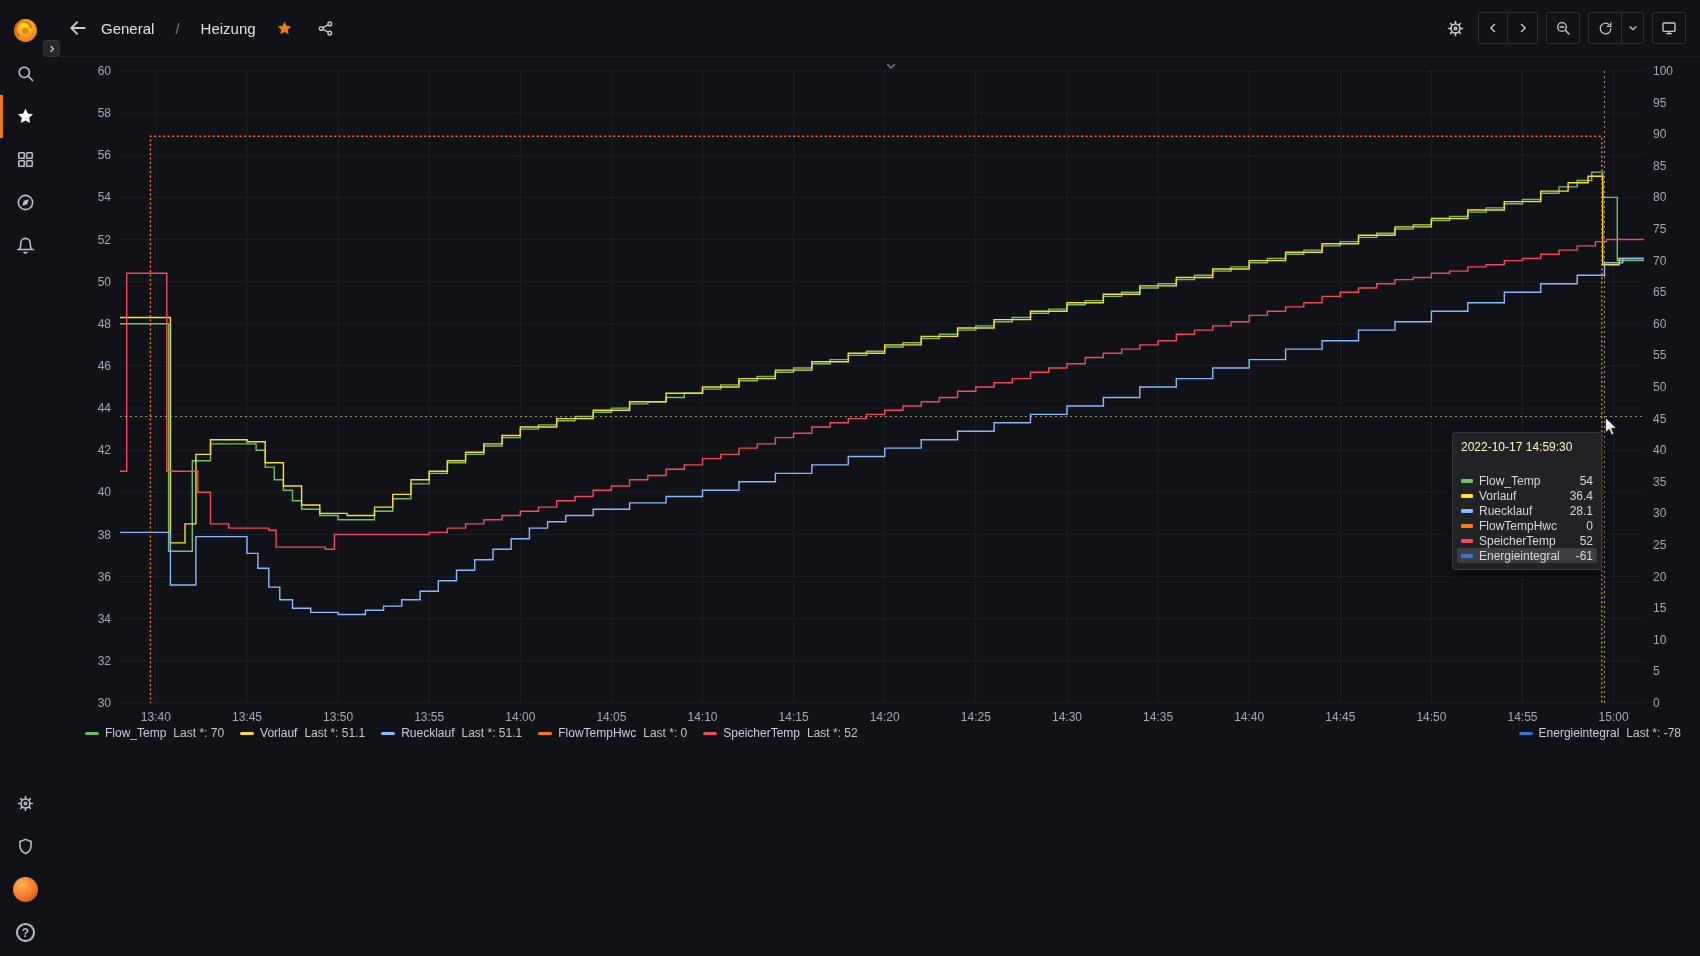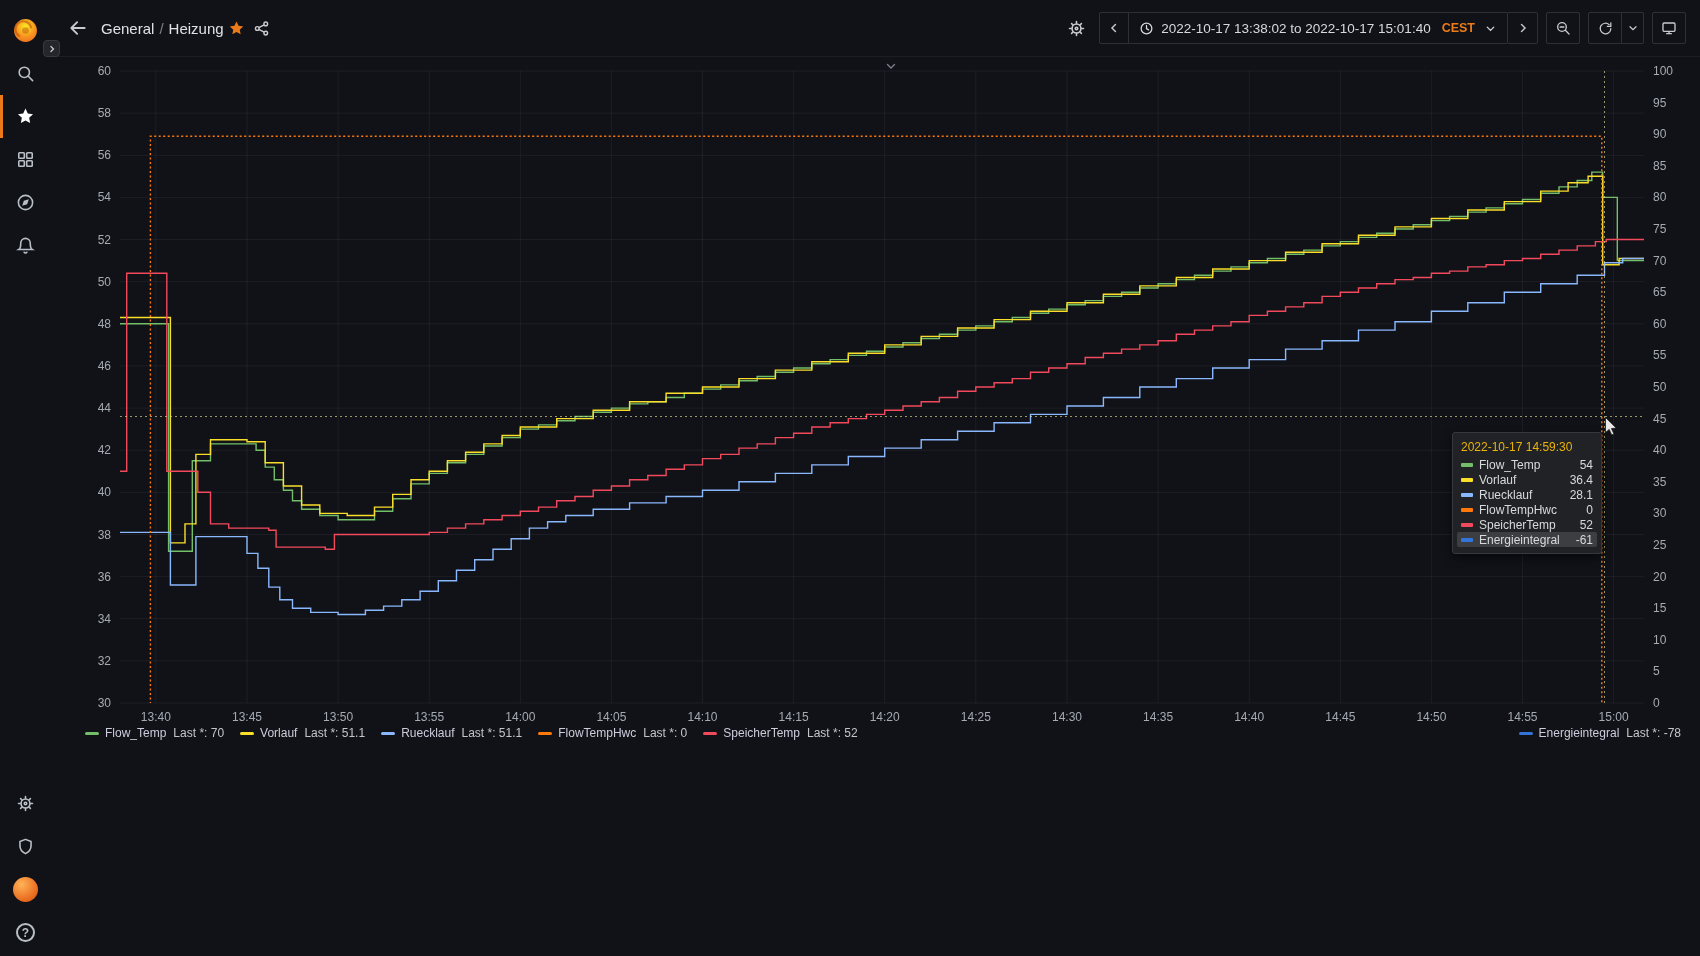--- a/index.html
+++ b/index.html
@@ -13,21 +13,21 @@
   .nav-item.logo{height:44px}
   .nav-item.active{box-shadow:inset 3px 0 0 var(--accent);color:#ffffff}
   .nav-bottom{margin-top:auto;display:flex;flex-direction:column}
   .avatar{width:25px;height:25px;border-radius:50%;background:radial-gradient(circle at 35% 30%,#ffb357,#e8681c 70%,#b44d12)}
   .help-circ{width:19px;height:19px;border:2px solid currentColor;border-radius:50%;display:grid;place-items:center;font-size:12px;font-weight:bold}
   .sidebar-expand{position:absolute;left:43px;top:40px;width:17px;height:17px;border-radius:4px;background:#24262b;border:1px solid #36393f;display:grid;place-items:center;color:#c7cbd1;cursor:pointer;z-index:8}
 
   
   .header{position:absolute;left:51px;top:0;width:1649px;height:57px;display:flex;align-items:center;padding:0 14px 0 12px;border-bottom:1px solid rgba(204,204,220,0.07);z-index:5}
   .icon-btn{width:30px;height:30px;display:grid;place-items:center;color:#c7cbd1;cursor:pointer;background:none;border:none}
-  .crumb{display:flex;align-items:center;gap:4px;margin-left:8px;font-size:15px;color:#dfe1e4}
+  .crumb{display:flex;align-items:center;gap:20px;margin-left:8px;font-size:15px;color:#dfe1e4}
   .crumb .sep{color:#7b8087;margin:0 1px}
   .crumb-star{color:var(--accent);cursor:pointer;display:grid;place-items:center}
   .crumb-share{color:#c7cbd1;cursor:pointer;display:grid;place-items:center;margin-left:4px}
   .toolbar{margin-left:auto;display:flex;align-items:center;gap:8px}
   .btn-group{display:flex}
   .tb{height:32px;border:1px solid rgba(204,204,220,0.16);background:transparent;color:#c7cbd1;display:flex;align-items:center;justify-content:center;cursor:pointer;border-radius:2px}
   .btn-group .tb+.tb{border-left:0;border-top-left-radius:0;border-bottom-left-radius:0}
   .btn-group .tb:first-child{border-top-right-radius:0;border-bottom-right-radius:0}
   .tb.sq{width:30px}
   .tb.w34{width:34px}
@@ -45,21 +45,21 @@
 
   
   .legend{position:absolute;left:85px;top:726px;width:1596px;display:flex;align-items:center;gap:16px;font-size:12px;color:#ccccdc;z-index:2}
   .legend-item{display:flex;align-items:center;cursor:pointer;white-space:nowrap}
   .legend-item.right{margin-left:auto}
   .swatch{display:inline-block;width:14px;height:3px;border-radius:1.5px;margin-right:6px}
   .lstat{margin-left:7px;color:#c2c6cc}
 
   
   .tooltip{position:absolute;left:1452px;top:432px;width:150px;background:#202226;border:1px solid #35383f;border-radius:3px;box-shadow:0 4px 10px rgba(0,0,0,.55);padding:7px 8px 6px;font-size:12px;color:#d8d9da;z-index:7}
-  .ttitle{margin-bottom:3px;font-size:12px;color:#eab308}
+  .ttitle{margin-bottom:19px;font-size:12px;color:#fef9c3}
   .trow{display:flex;align-items:center;height:15px;padding:0 4px;margin:0 -4px;border-radius:2px}
   .trow.hl{background:rgba(255,255,255,0.13)}
   .trow .tswatch{display:inline-block;width:12px;height:4px;border-radius:1px;margin-right:6px;flex:0 0 auto}
   .trow .tname{flex:1 1 auto}
   .trow .tval{margin-left:10px;text-align:right}
 </style>
 </head>
 <body>
 
 <nav class="sidebar">
@@ -186,31 +186,20 @@
           <circle cx="12" cy="12" r="5.6"></circle>
           <circle cx="12" cy="12" r="1.6"></circle>
           <path d="M12 3.2V5.8M12 18.2v2.6M3.2 12h2.6M18.2 12h2.6M5.8 5.8l1.8 1.8M16.4 16.4l1.8 1.8M18.2 5.8l-1.8 1.8M7.6 16.4l-1.8 1.8"></path>
         </svg>
     </button>
 
     <div class="btn-group">
       <button class="tb sq">
         <svg class="svgi" width="14" height="14" viewBox="0 0 24 24" stroke="currentColor" fill="none" stroke-width="2.4" stroke-linecap="round">
             <path d="M14.5 6l-6 6 6 6"></path>
-          </svg>
-      </button>
-      <button class="tb time-btn">
-        <svg class="svgi" width="15" height="15" viewBox="0 0 24 24" stroke="currentColor" fill="none" stroke-width="2" stroke-linecap="round">
-            <circle cx="12" cy="12" r="8.6"></circle>
-            <path d="M12 7v5.2l3.4 2"></path>
-          </svg>
-        <span>2022-10-17 13:38:02 to 2022-10-17 15:01:40</span>
-        <span class="tz">CEST</span>
-        <svg class="svgi" width="13" height="13" viewBox="0 0 24 24" stroke="currentColor" fill="none" stroke-width="2.4" stroke-linecap="round">
-            <path d="M6 9.5l6 6 6-6"></path>
           </svg>
       </button>
       <button class="tb sq">
         <svg class="svgi" width="14" height="14" viewBox="0 0 24 24" stroke="currentColor" fill="none" stroke-width="2.4" stroke-linecap="round">
             <path d="M9.5 6l6 6-6 6"></path>
           </svg>
       </button>
     </div>
 
     <button class="tb w34">

